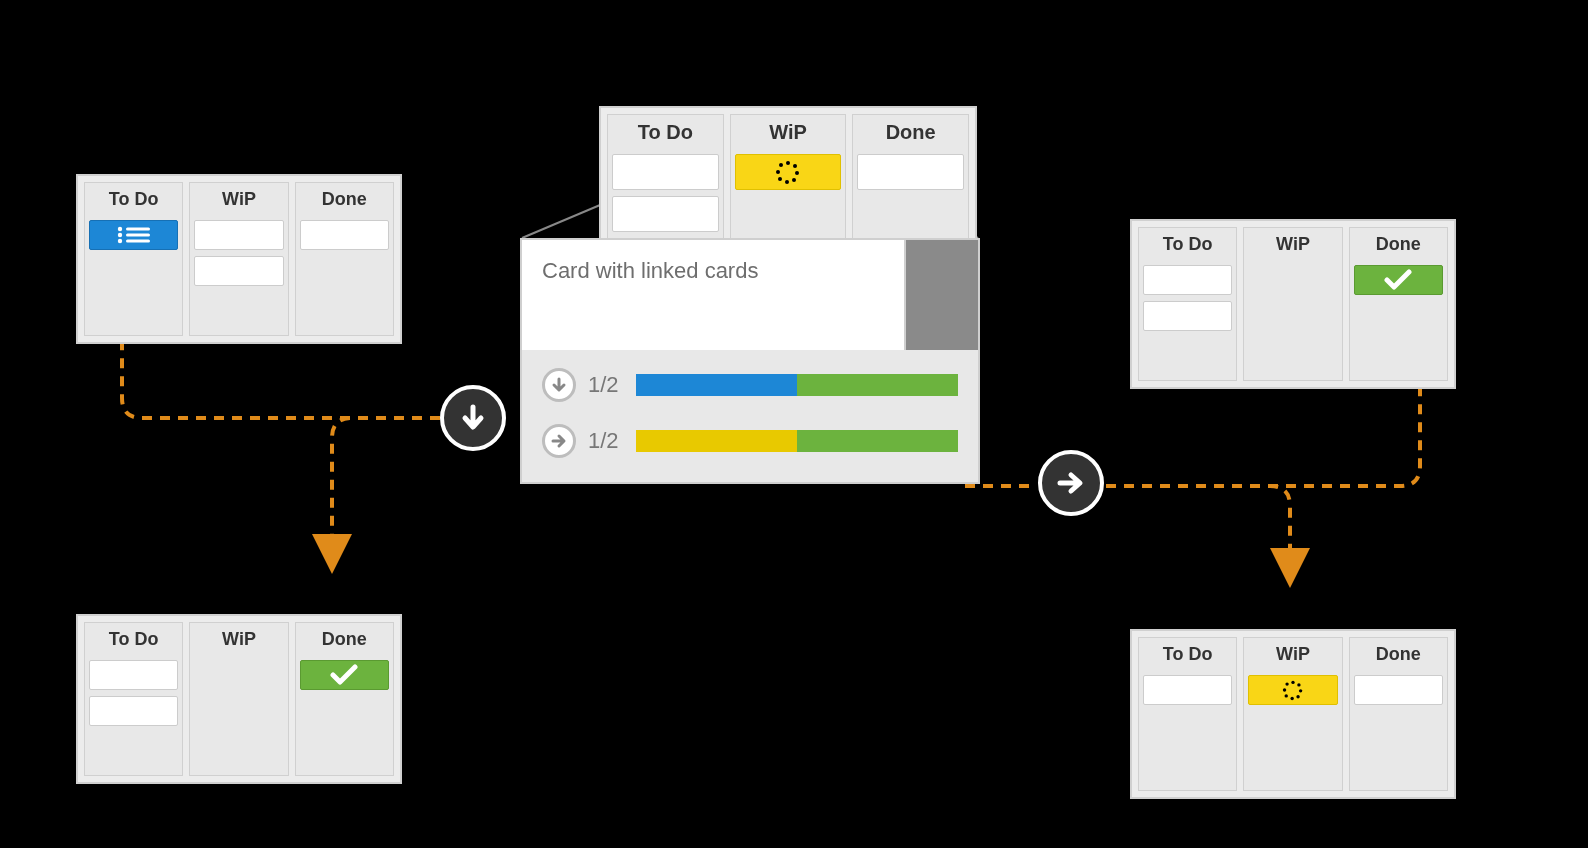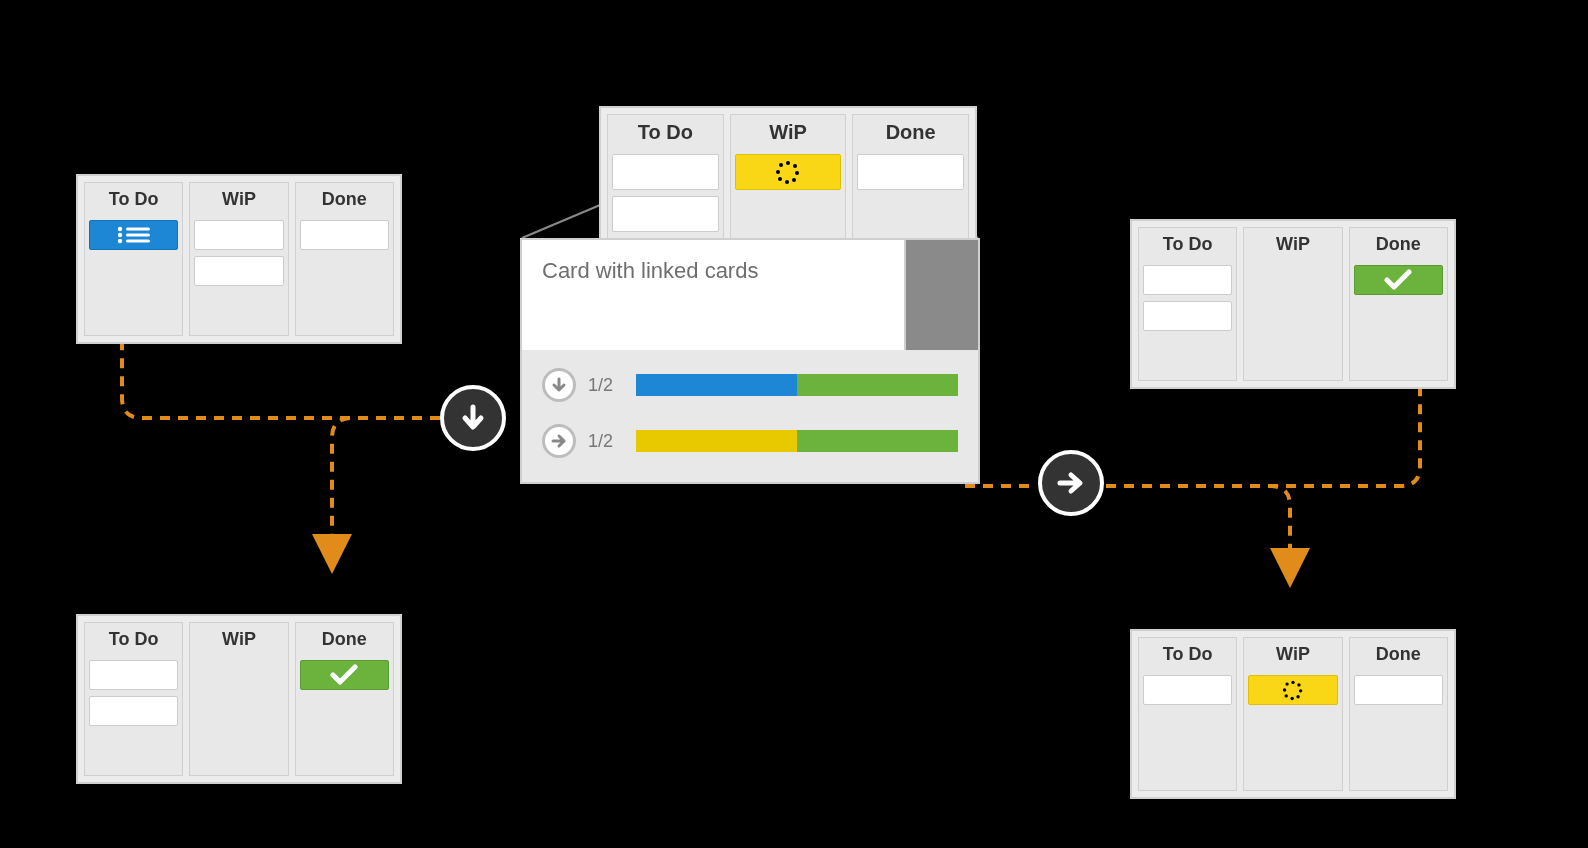--- a/index.html
+++ b/index.html
@@ -101,21 +101,21 @@
     display:flex;
     flex-direction:column;
     gap:22px;
   }
   .row { display:flex; align-items:center; gap:12px; }
   .circle-btn {
     width:34px; height:34px; border-radius:50%;
     background:#fff; border:3px solid #bdbdbd;
     display:flex; align-items:center; justify-content:center;
   }
-  .frac { color:#777; font-size:18px; width:36px; }
+  .frac { color:#777; font-size:22px; width:36px; }
   .bar {
     flex:1; height:22px; display:flex; overflow:hidden;
   }
   .seg { height:100%; }
   .seg.blue { background:#1d87d6; }
   .seg.green { background:#6cb33e; }
   .seg.yellow { background:#e8c900; }
 
   
   .badge {

